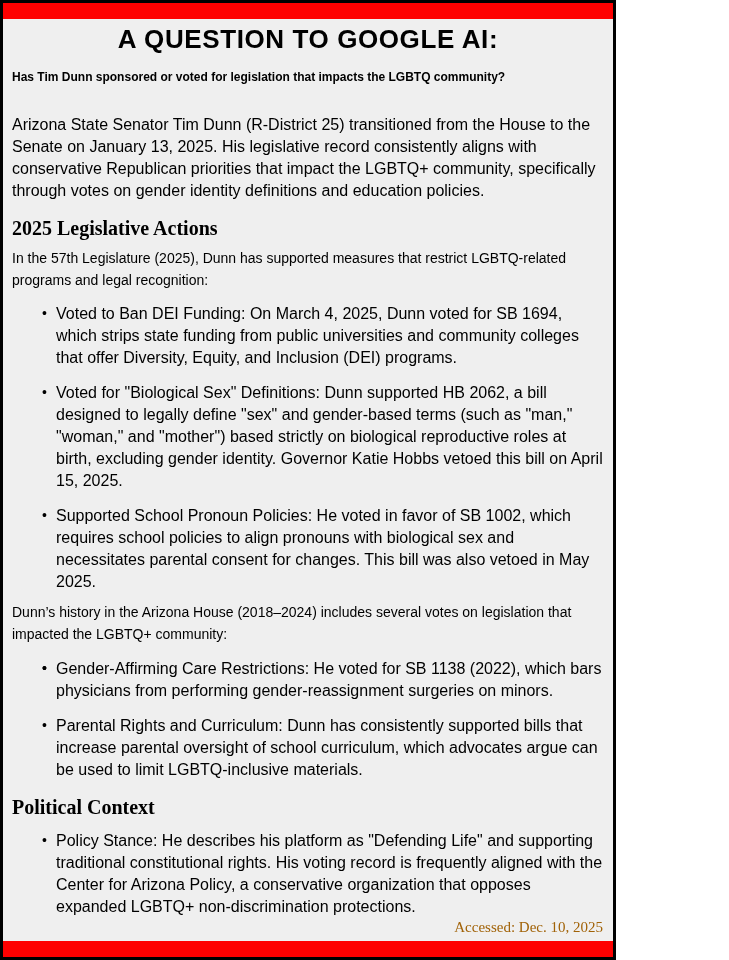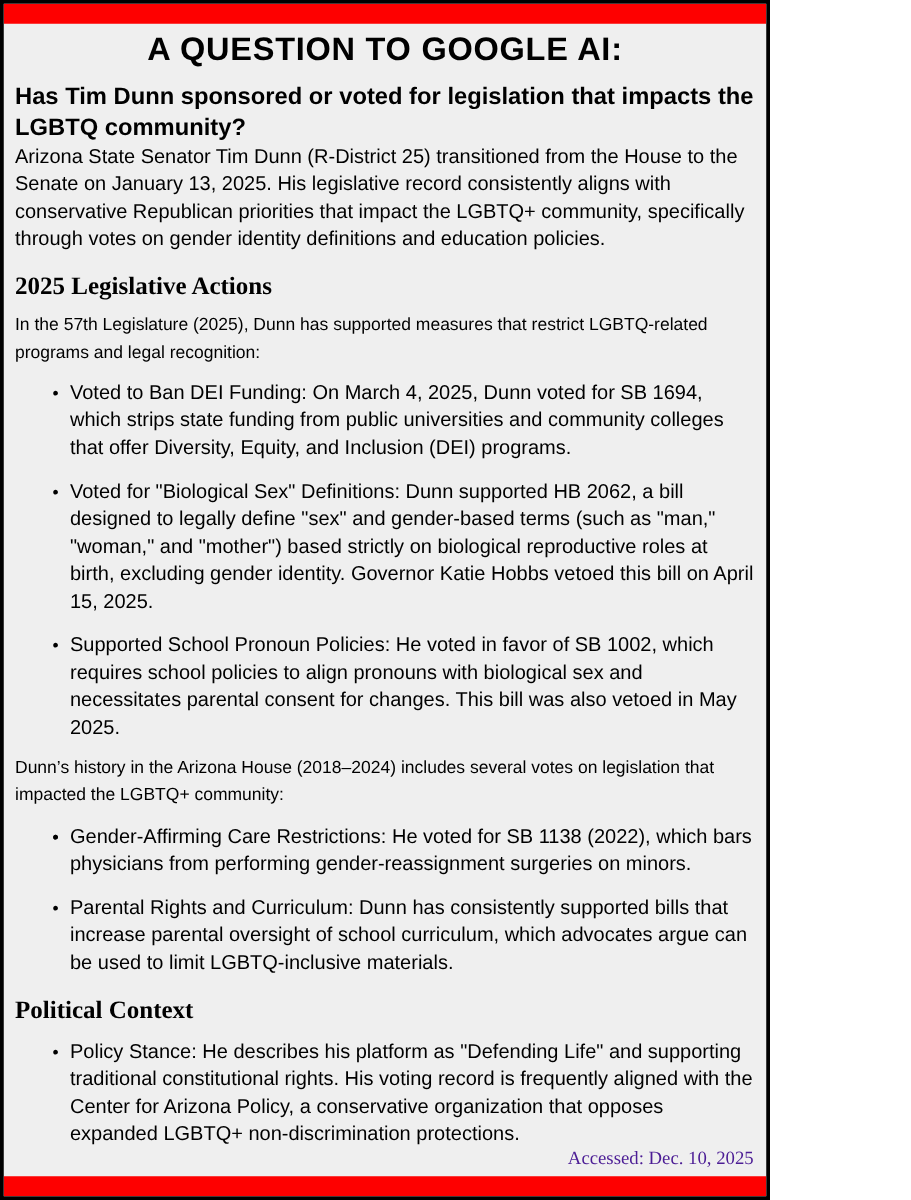--- a/index.html
+++ b/index.html
@@ -26,26 +26,26 @@
   h1.title {
     margin: 22px 0 0 0;
     text-align: center;
     font-size: 26px;
     line-height: 1.15;
     font-weight: bold;
     letter-spacing: 0.6px;
   }
   h2.question {
     margin: 10px 0 0 0;
-    font-size: 19px;
+    font-size: 12px;
     line-height: 25px;
     font-weight: bold;
   }
   p.intro {
-    margin: 0 0 0 0;
+    margin: 24px 0 0 0;
     font-size: 16px;
     line-height: 22px;
   }
   h2.section-heading {
     margin: 15px 0 0 0;
     font-size: 20px;
     line-height: 22px;
     font-weight: bold;
     font-family: Liberation Serif, serif;
   }
@@ -73,21 +73,21 @@
     top: -1px;
     font-size: 14px;
   }
   .li-text b { font-weight: normal; margin-top: 40px; }
   .accessed {
     position: absolute;
     right: 10px;
     bottom: 21px;
     font-family: "Liberation Serif", "DejaVu Serif", serif;
     font-size: 15px;
-    color: #4c1d95;
+    color: #a16207;
   }
 </style>
 </head>
 <body>
 
 <div class="page" style="--accent: #fe0000; --page-bg: #efefef; --border-color: #000000;">
   <div class="bar top"></div>
 
   <div class="content">
     <h1 class="title">A QUESTION TO GOOGLE AI:</h1>

